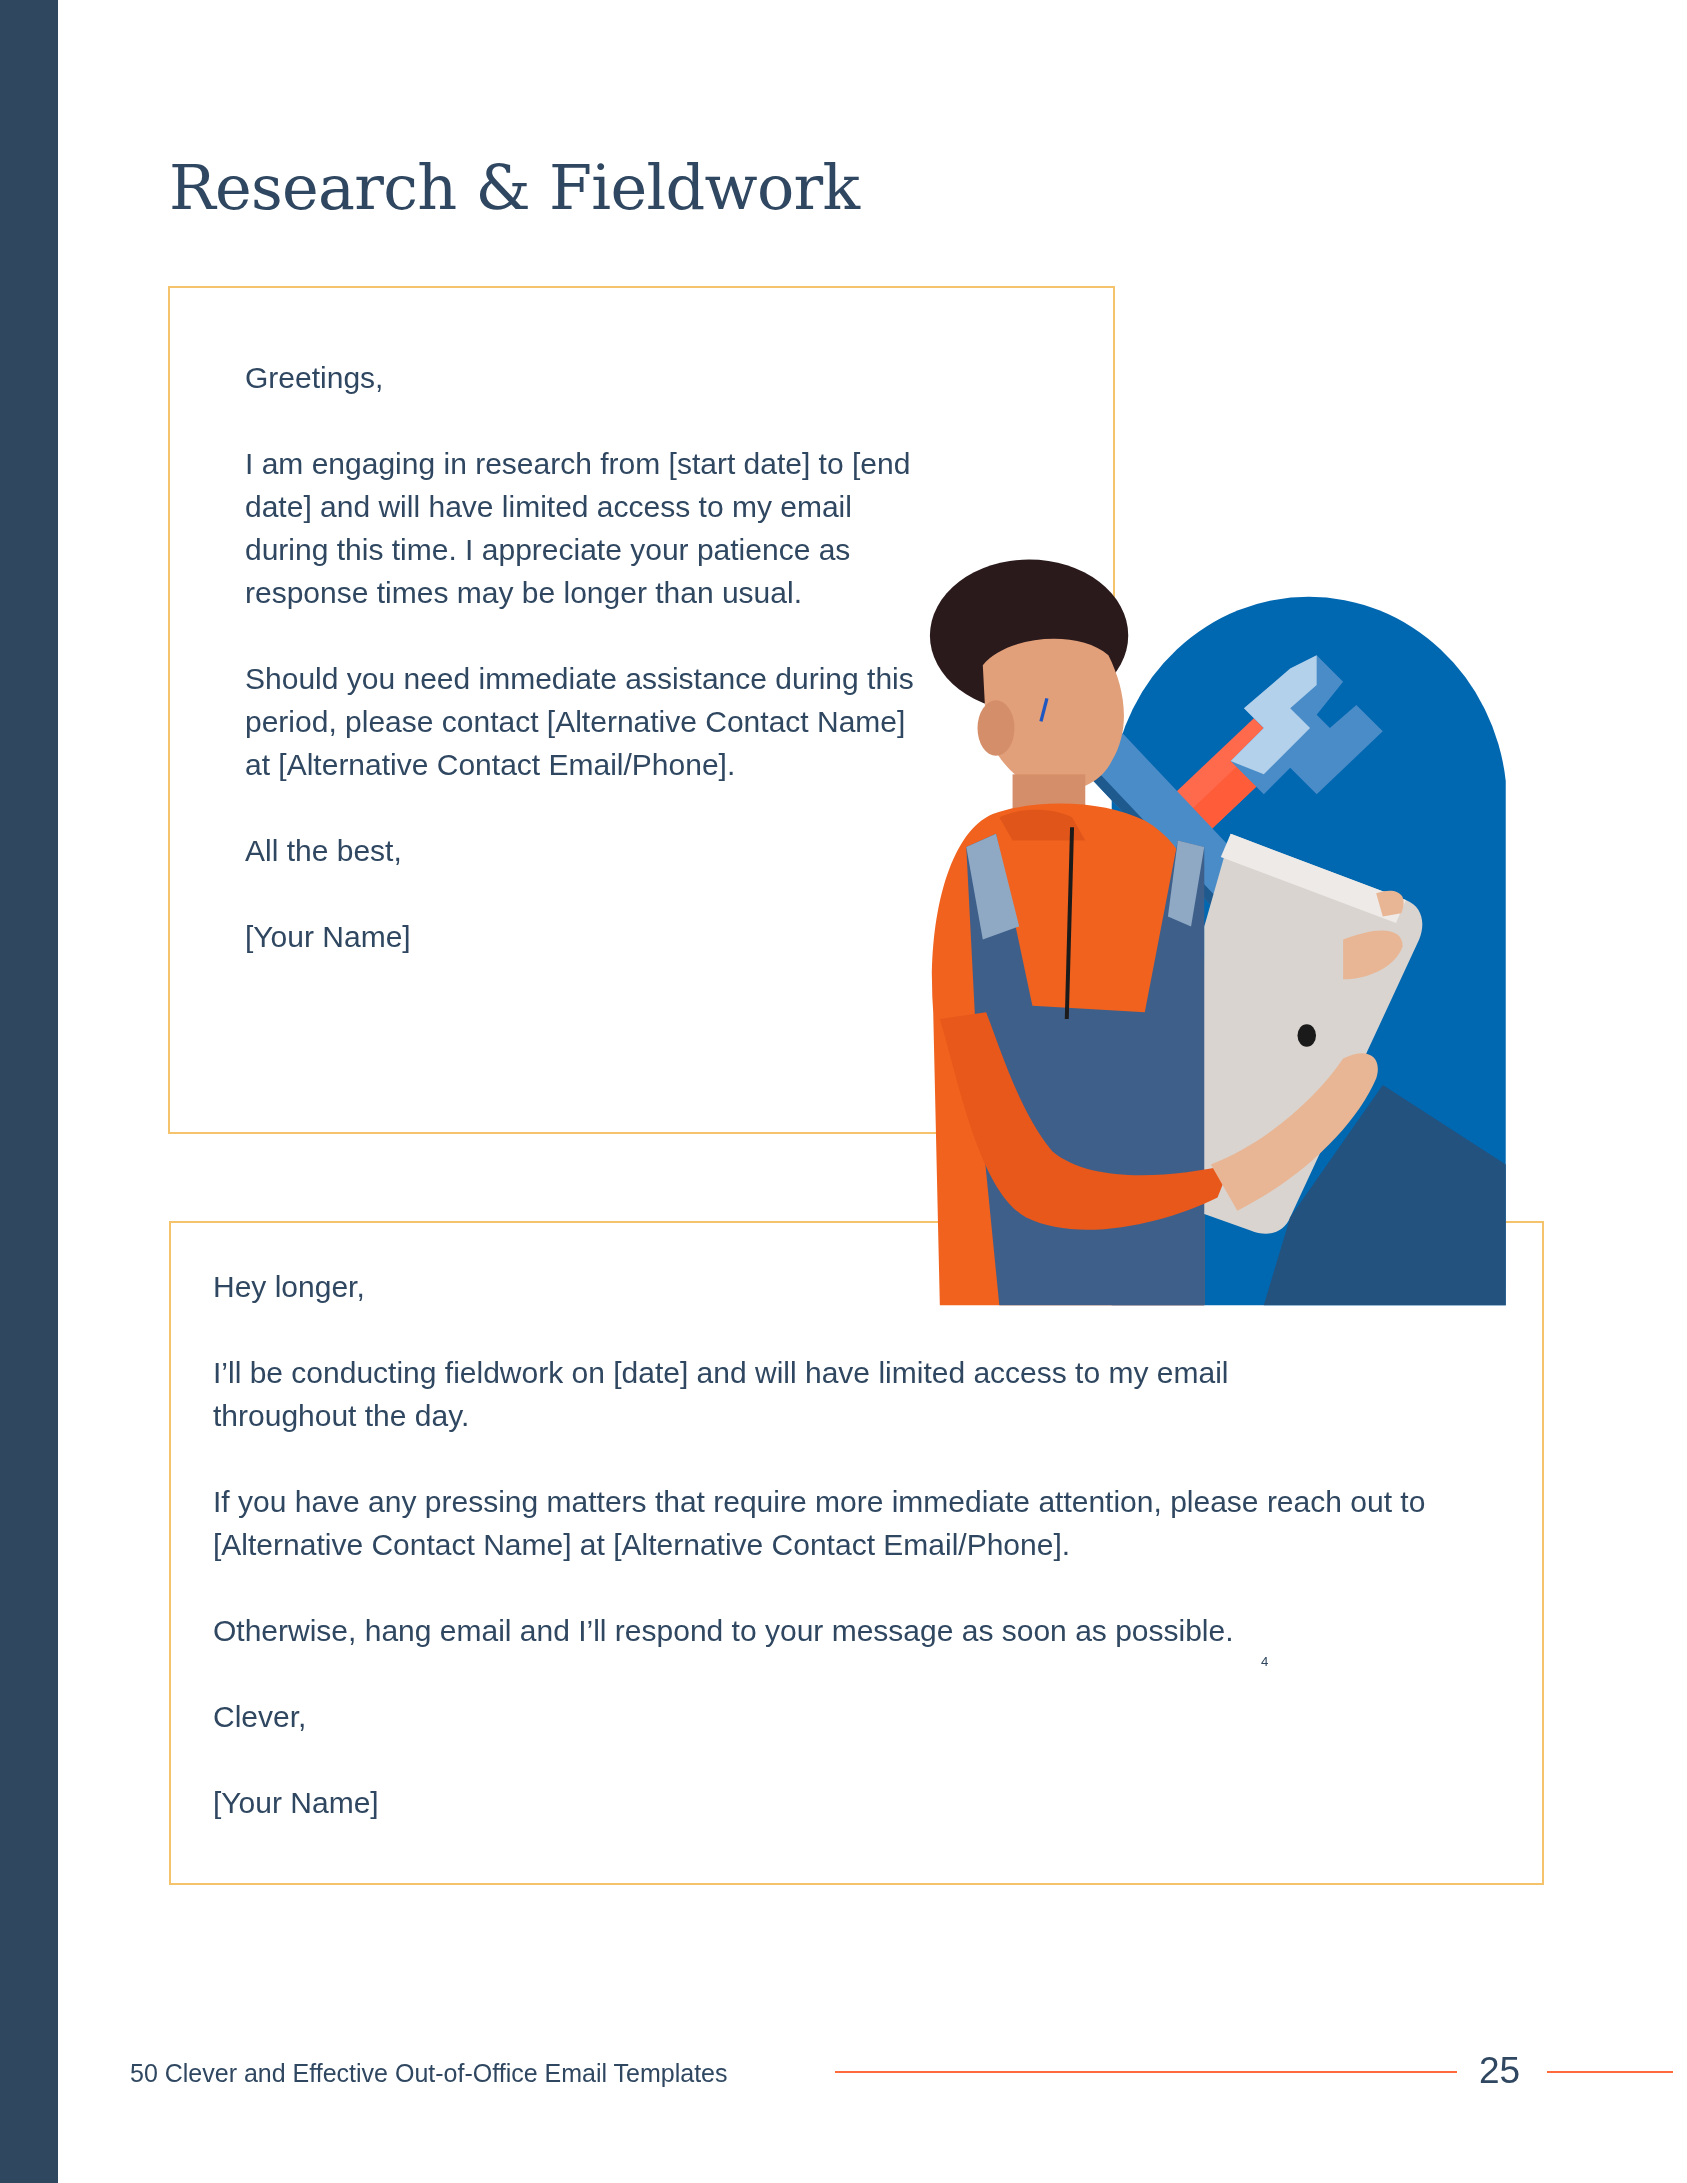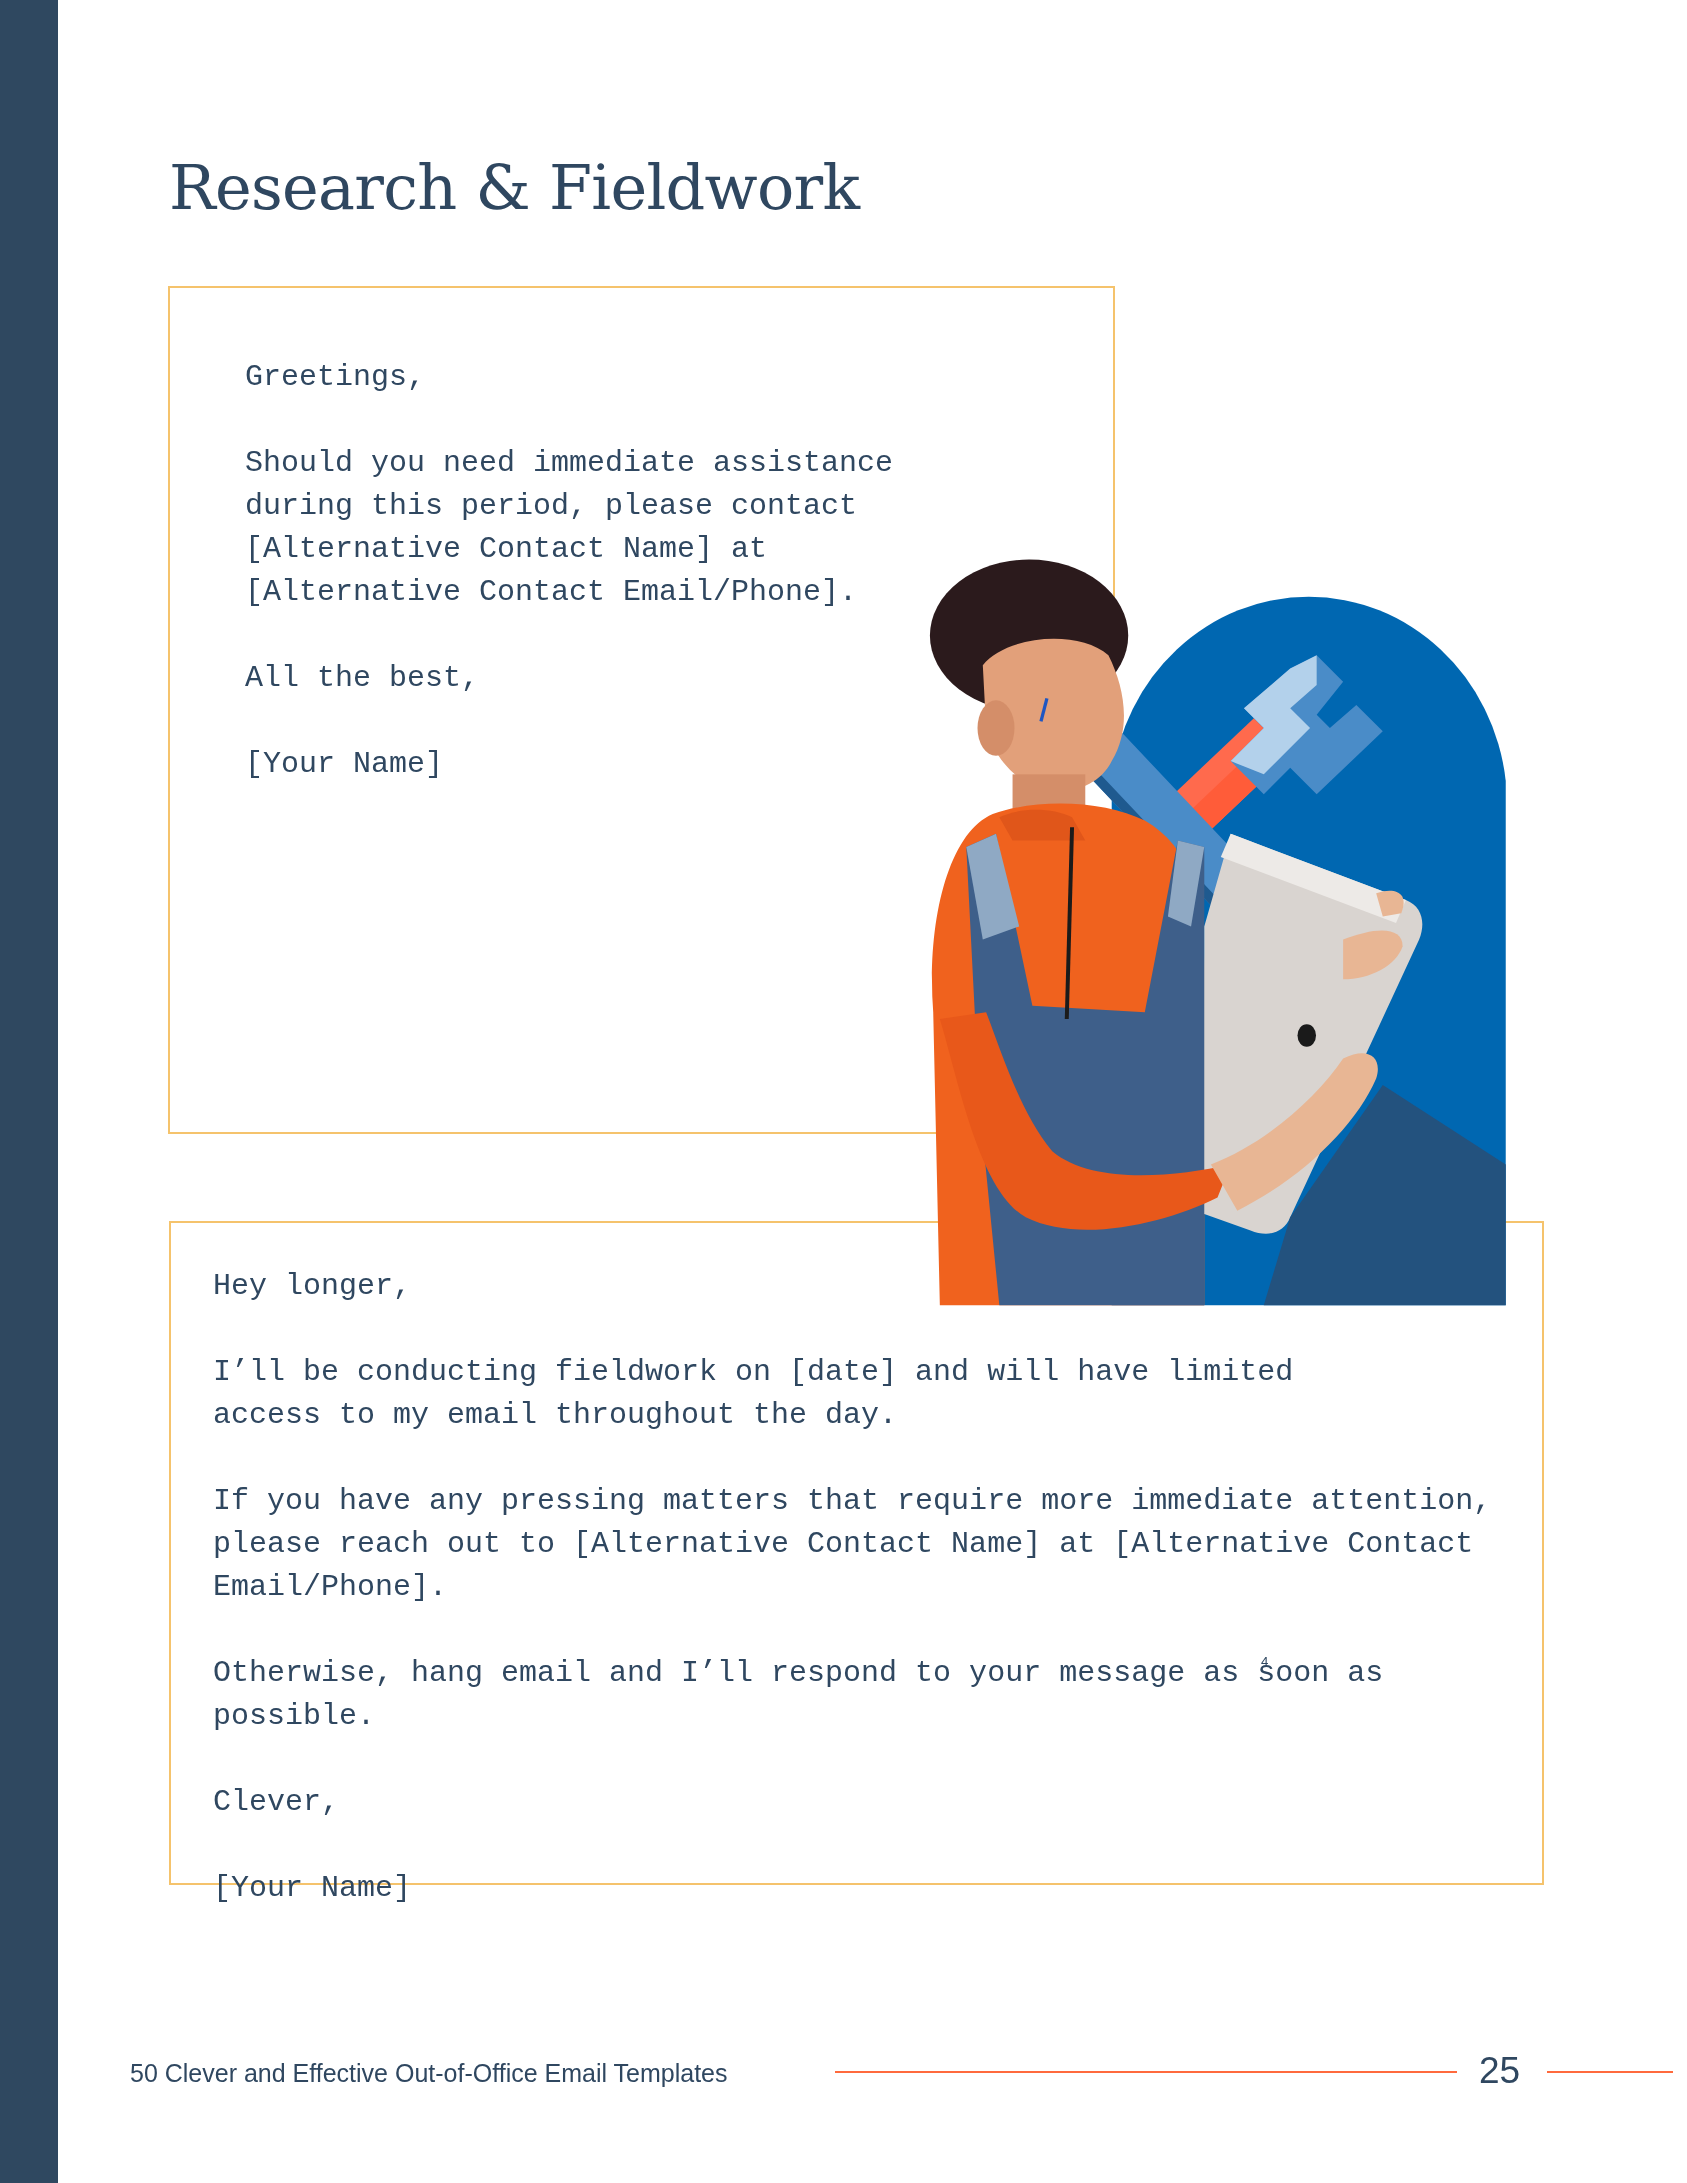--- a/index.html
+++ b/index.html
@@ -5,21 +5,21 @@
   html, body { margin:0; padding:0; }
   body { width:1687px; height:2183px; position:relative; background:#ffffff; overflow:hidden;
          font-family:"Liberation Sans", "DejaVu Sans", sans-serif; color:#2F4760; }
   .sidebar { position:absolute; left:0; top:0; width:58px; height:2183px; background:#2F4860; }
   .title { position:absolute; left:169px; top:151px; margin:0; font-family:"DejaVu Serif", "Liberation Serif", serif;
            font-weight:normal; font-size:62px; letter-spacing:-0.7px; color:#2F4760; white-space:nowrap; }
   .box { position:absolute; border:2px solid #F5C36C; box-sizing:border-box; background:transparent; }
   .box1 { left:168px; top:286px; width:947px; height:848px; }
   .box2 { left:169px; top:1221px; width:1375px; height:664px; }
   .body-text { position:absolute; font-size:30px; line-height:43px; color:#2F4760; }
-  .body-text p { margin:0 0 43px 0;font-family:Liberation Mono, monospace; }
+  .body-text p { margin:0 0 43px 0; }
   .body-text p:last-child { margin-bottom:0; }
   .t1 { left:245px; top:356px; width:715px; }
   .t2 { left:213px; top:1265px; width:1297px; }
   .stray { position:absolute; left:1261px; top:1654px; font-size:13.2px; color:#2F4760; }
   .illus { position:absolute; left:920px; top:556px; width:595px; height:754px; }
   .footer-text { position:absolute; left:130px; top:2059px; font-size:25px; color:#2F4760; white-space:nowrap; }
   .footer-line { position:absolute; height:2px; background:#FF6A3D; }
   .fl1 { left:835px; top:2071px; width:622px; }
   .fl2 { left:1547px; top:2071px; width:126px; }
   .page-num { position:absolute; left:1479px; top:2050px; font-size:37px; color:#2F4760; }
@@ -27,20 +27,21 @@
 </head>
 <body>
 
 <div class="sidebar"></div>
 
 <h1 class="title">Research &amp; Fieldwork</h1>
 
 <div class="box box1"></div>
 <div class="body-text t1">
   <p>Greetings,</p>
+  <p style="width:681px">I am engaging in research from [start date] to [end date] and will have limited access to my email during this time. I appreciate your patience as response times may be longer than usual.</p>
   <p style="width:681px">Should you need immediate assistance during this period, please contact [Alternative Contact Name] at [Alternative Contact Email/Phone].</p>
   <p>All the best,</p>
   <p>[Your Name]</p>
 </div>
 
 <div class="box box2"></div>
 <div class="body-text t2">
   <p>Hey longer,</p>
   <p style="width:1138px">I’ll be conducting fieldwork on [date] and will have limited access to my email throughout the day.</p>
   <p>If you have any pressing matters that require more immediate attention, please reach out to [Alternative Contact Name] at [Alternative Contact Email/Phone].</p>

